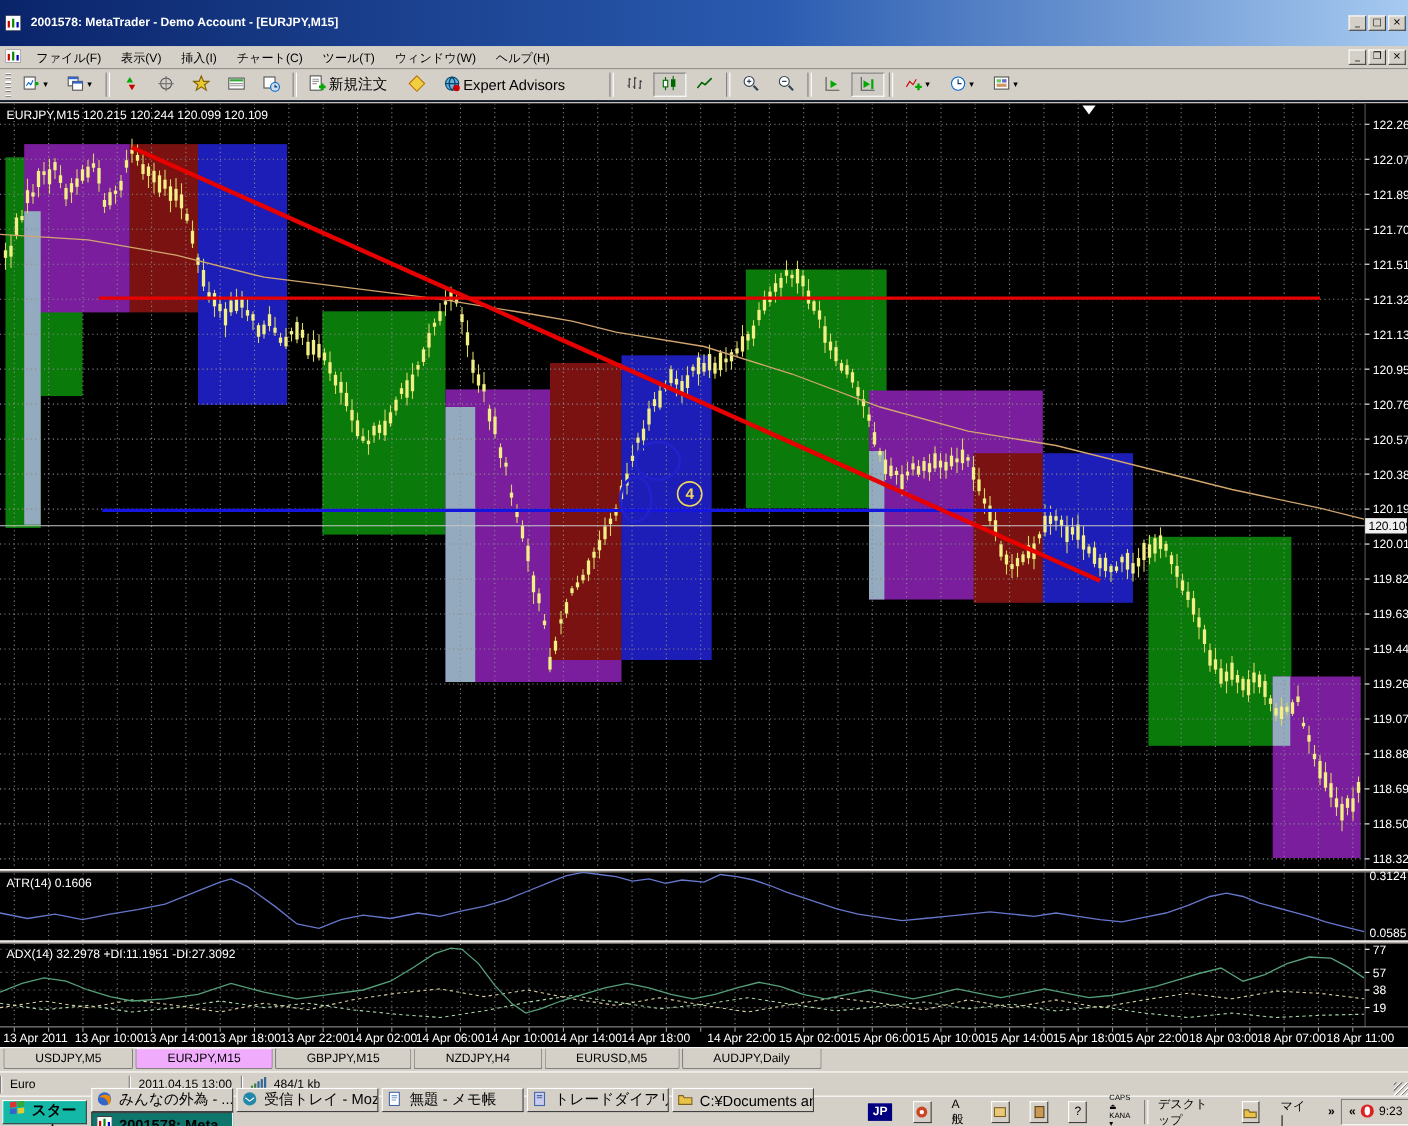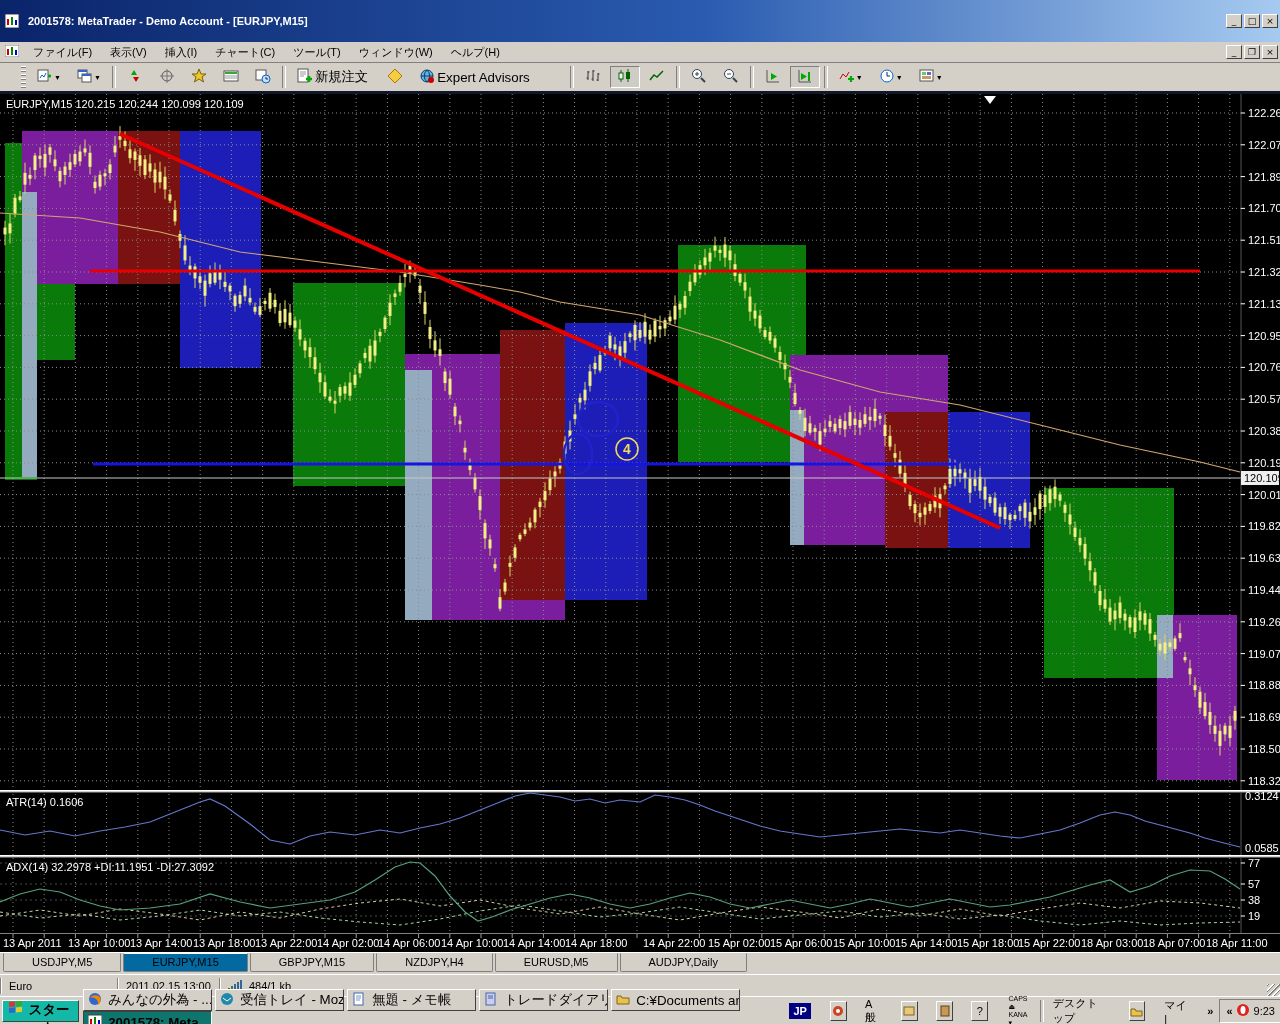--- a/index.html
+++ b/index.html
@@ -12,38 +12,38 @@
   .winbtn{width:16px;height:14px;margin-left:2px;background:#d4d0c8;color:#000;
     border:1px solid;border-color:#fff #404040 #404040 #fff;font-size:9px;line-height:11px;
     text-align:center;font-family:"DejaVu Sans",sans-serif;padding:0;}
   .menubar{height:20px;background:#d4d0c8;display:flex;align-items:center;
     border-bottom:1px solid #808080;padding:0 2px;}
   .menu-item{padding:2px 9px;color:#000;}
   .menubar .spacer{flex:1;}
   .appicon{width:16px;height:14px;margin:0 3px;display:inline-block;}
   
   .toolbar{height:28px;background:#d4d0c8;display:flex;align-items:center;
-    border-bottom:5px solid #0f172a;padding-left:18px;}
+    border-bottom:2px solid #0f172a;padding-left:2px;}
   .thandle{width:5px;height:22px;margin:0 3px;
     background:repeating-linear-gradient(to bottom,#fff 0 1px,#808080 1px 2px,transparent 2px 4px);}
   .tbtn{display:inline-flex;align-items:center;justify-content:center;height:22px;min-width:24px;
     background:#d4d0c8;border:1px solid #d4d0c8;margin:0 1px;color:#000;}
   .tbtn .lbl{margin:0 3px 0 2px;white-space:nowrap;}
   .tbtn .dd{font-size:7px;margin-left:1px;color:#000;}
   .tbtn.pressed{border-color:#808080 #fff #fff #808080;background:#cfccc5;}
   .tsep{width:2px;height:22px;border-left:1px solid #808080;border-right:1px solid #fff;margin:0 3px;}
   .tgap{height:22px;}
   
   #chart-wrap{position:absolute;top:94px;left:0;width:1280px;height:858px;background:#000;}
   
   .tabsbar{position:absolute;top:952px;left:0;width:1280px;height:22px;background:#d4d0c8;
     border-top:1px solid #fff;display:flex;align-items:flex-start;padding-left:3px;}
   .tab{height:17px;line-height:16px;padding:0 28px;background:#d4d0c8;color:#000;
     border:1px solid #808080;border-top:1px solid #d4d0c8;border-radius:0 0 2px 2px;margin-right:2px;}
-  .tab.active{background:#0369a1;border-top:1px solid #fff;}
+  .tab.active{background:#f0abfc;border-top:1px solid #fff;}
   
   .statusbar{position:absolute;top:974px;left:0;width:1280px;height:22px;background:#d4d0c8;
     border-top:1px solid #fff;display:flex;align-items:center;color:#000;}
   .sseg{white-space:nowrap;padding:0 8px;height:16px;line-height:16px;
     border-left:1px solid #808080;box-shadow:1px 0 0 #fff inset;}
   .sseg.first{border-left:none;box-shadow:none;flex:0 0 520px;}
   .grip{margin-left:auto;width:13px;height:13px;align-self:flex-end;
     background:repeating-linear-gradient(135deg,#fff 0 1px,#808080 1px 2px,transparent 2px 4px);}
   
   .taskbar{position:absolute;top:996px;left:0;width:1280px;height:28px;background:#d4d0c8;
@@ -1046,21 +1046,21 @@
       <span class="tab">USDJPY,M5</span>
       <span class="tab active">EURJPY,M15</span>
       <span class="tab">GBPJPY,M15</span>
       <span class="tab">NZDJPY,H4</span>
       <span class="tab">EURUSD,M5</span>
       <span class="tab">AUDJPY,Daily</span>
     </div>
 
   <div class="statusbar">
     <span class="sseg" style="flex:0 0 100px;">Euro</span>
-    <span class="sseg">2011.02.15 13:00</span>
+    <span class="sseg">2011.04.15 13:00</span>
     <span class="sseg">
       <svg width="18" height="12" style="vertical-align:-2px">
           <rect x="0" y="8" width="2" height="4" fill="#3a7d3a"></rect>
           <rect x="3" y="6" width="2" height="6" fill="#3a7d3a"></rect>
           <rect x="6" y="4" width="2" height="8" fill="#336699"></rect>
           <rect x="9" y="2" width="2" height="10" fill="#336699"></rect>
           <rect x="12" y="0" width="2" height="12" fill="#336699"></rect>
         </svg>
       <span>484/1 kb</span>
     </span>

